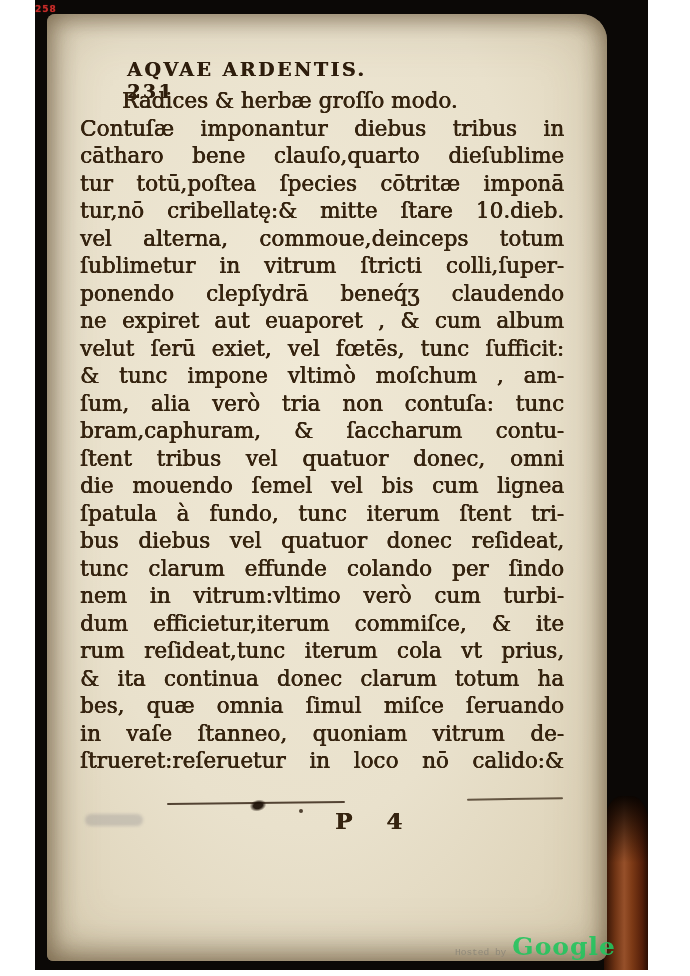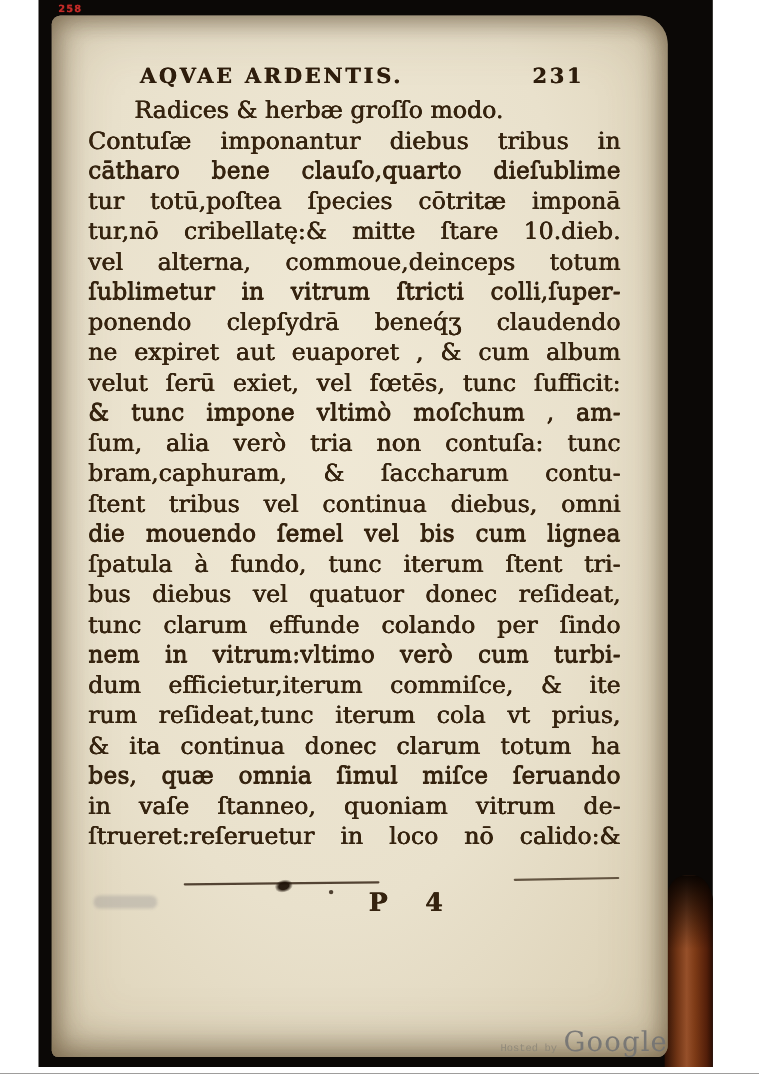--- a/index.html
+++ b/index.html
@@ -15,21 +15,21 @@
   .scan {
     position: absolute;
     left: 35px; top: 0;
     width: 613px; height: 970px;
     background: #0b0806;
     overflow: hidden;
   }
 
   .corner-tag {
     position: absolute;
-    left: 18px; top: 4px;
+    left: 0; top: 4px;
     font-family: "DejaVu Sans", sans-serif;
     font-size: 9px; font-weight: bold;
     letter-spacing: 1px;
     color: #c42b28;
     text-shadow: 0 0 1px rgba(196,43,40,.8);
     z-index: 3;
   }
 
   
   .leather {
@@ -65,20 +65,21 @@
     left: 0; top: 44px; width: 560px;
     display: flex;
     justify-content: space-between;
     padding-left: 80px; padding-right: 76px;
     box-sizing: border-box;
     font-size: 19px;
     font-weight: bold;
     letter-spacing: 2.5px;
     color: #2e1d0c;
     text-shadow: 0.4px 0 0 currentColor;
+    flex-direction: column;
   }
 
   .text-block {
     position: absolute;
     left: 33px; top: 73px;
     width: 484px;
   }
   .line {
     height: 27.5px;
     font-size: 21.5px;
@@ -149,21 +150,22 @@
   }
   .watermark .prefix {
     font-family: Liberation Mono, monospace;
     font-size: 9.5px;
     color: #8d8779;
   }
   .watermark .brand {
     font-family: "DejaVu Serif", serif;
     font-size: 25px;
     letter-spacing: 1px;
-    color: #737373;
+    color: #22c55e;
+    font-weight: bold;
   }
 </style>
 </head>
 <body>
 
 <div class="scan">
 
   <span class="corner-tag">258</span>
 
   <div class="leather"></div>
@@ -182,21 +184,21 @@
       <div class="line">tur totū,poſtea ſpecies cōtritæ imponā</div>
       <div class="line">tur,nō cribellatę:&amp; mitte ſtare 10.dieb.</div>
       <div class="line">vel alterna, commoue,deinceps totum</div>
       <div class="line">ſublimetur in vitrum ſtricti colli,ſuper-</div>
       <div class="line">ponendo clepſydrā beneq́ʒ claudendo</div>
       <div class="line">ne expiret aut euaporet , &amp; cum album</div>
       <div class="line">velut ſerū exiet, vel fœtēs, tunc ſufficit:</div>
       <div class="line">&amp; tunc impone vltimò moſchum , am-</div>
       <div class="line">ſum, alia verò tria non contuſa: tunc</div>
       <div class="line">bram,caphuram, &amp; ſaccharum contu-</div>
-      <div class="line">ſtent tribus vel continua diebus, omni</div>
+      <div class="line">ſtent tribus vel quatuor donec, omni</div>
       <div class="line">die mouendo ſemel vel bis cum lignea</div>
       <div class="line">ſpatula à fundo, tunc iterum ſtent tri-</div>
       <div class="line">bus diebus vel quatuor donec reſideat,</div>
       <div class="line">tunc clarum effunde colando per ſindo</div>
       <div class="line">nem in vitrum:vltimo verò cum turbi-</div>
       <div class="line">dum efficietur,iterum commiſce, &amp; ite</div>
       <div class="line">rum reſideat,tunc iterum cola vt prius,</div>
       <div class="line">&amp; ita continua donec clarum totum ha</div>
       <div class="line">bes, quæ omnia ſimul miſce ſeruando</div>
       <div class="line">in vaſe ſtanneo, quoniam vitrum de-</div>

